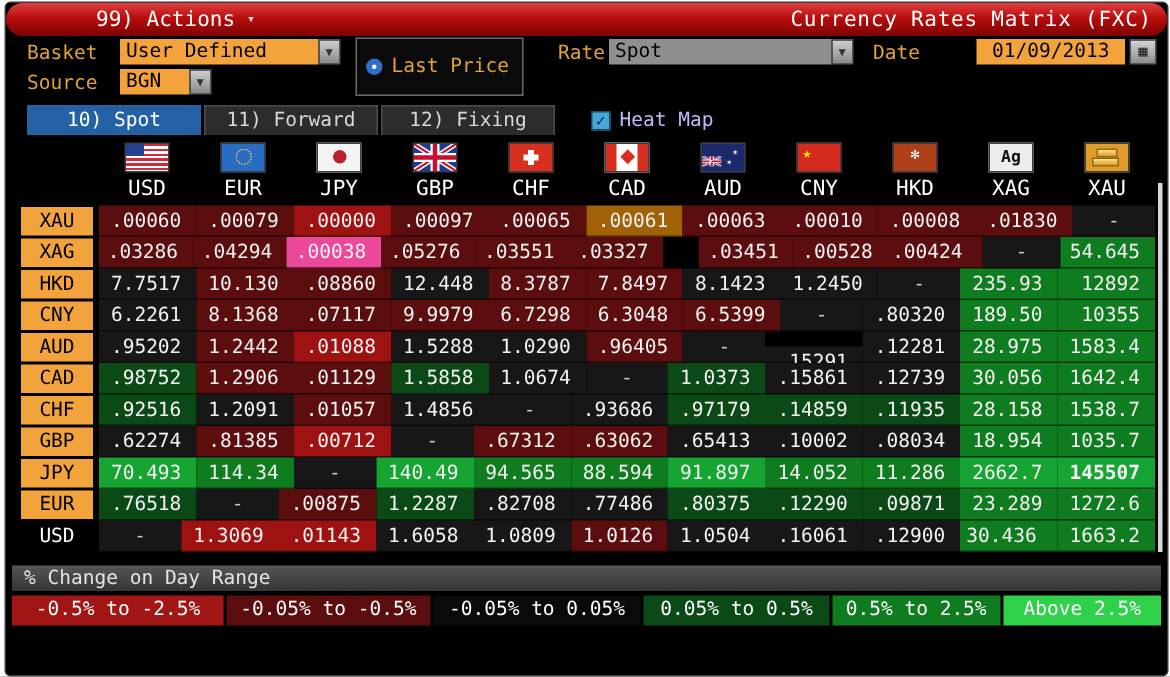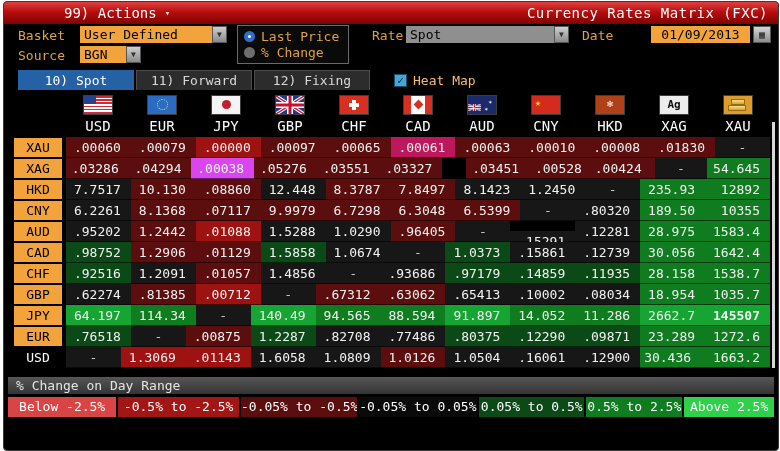--- a/index.html
+++ b/index.html
@@ -1,21 +1,21 @@
 <!DOCTYPE html>
 <html><head>
 <meta charset="utf-8">
 <style>
   html,body{margin:0;padding:0;background:#fff;width:780px;height:451px;
     font-family:"DejaVu Sans Mono","Liberation Mono",monospace;}
   .screen{position:absolute;left:3px;top:1px;width:774px;height:448px;background:#000;
     border:1px solid #3a3a3a;border-radius:4px;overflow:hidden;}
   
   .titlebar{height:22px;background:linear-gradient(180deg,#e04040 0%,#b80d0d 45%,#7d0202 100%);
-    display:flex;align-items:center;color:#fff;font-size:14px;}
+    display:flex;align-items:center;color:#fff;font-size:14px;border-radius:11px;}
   .actions{margin-left:50px;padding:0 10px;display:flex;align-items:center;gap:8px;cursor:pointer;}
   .caret{font-size:9px;color:#ffd9d9;}
   .tb-title{margin-left:auto;padding-right:10px;letter-spacing:.5px;}
   
   .controls{position:relative;height:42px;background:#000;font-size:13px;}
   .olbl{position:absolute;color:#dfa23f;}
   .field{position:absolute;height:17px;background:#f2a33c;color:#000;font-size:13px;
     line-height:17px;padding:0 4px;box-sizing:border-box;display:flex;}
   .ddbtn{position:absolute;width:15px;height:17px;background:linear-gradient(#cfcfcf,#8a8a8a);
     border:1px solid #555;box-sizing:border-box;color:#333;font-size:8px;text-align:center;line-height:15px;cursor:pointer;}
@@ -30,21 +30,21 @@
   .calbtn{position:absolute;width:18px;height:17px;background:linear-gradient(#d5d5d5,#8d8d8d);
     border:1px solid #555;box-sizing:border-box;font-size:10px;text-align:center;line-height:15px;color:#222;cursor:pointer;}
   
   .tabbar{height:24px;display:flex;align-items:flex-end;padding-left:14px;gap:2px;background:#000;}
   .tab{width:116px;height:20px;background:#2c2c2c;border:1px solid #4c4c4c;border-bottom:none;
     color:#d8d8d8;font-size:13px;text-align:center;line-height:20px;cursor:pointer;box-sizing:border-box;}
   .tab.active{background:#2462a5;color:#fff;border-color:#2462a5;}
   .heatwrap{display:flex;align-items:center;gap:6px;margin-left:22px;margin-bottom:2px;cursor:pointer;}
   .chk{width:13px;height:13px;background:#45a7d8;border:1px solid #1b4a66;box-sizing:border-box;
     color:#06263a;font-size:11px;line-height:11px;text-align:center;font-weight:bold;}
-  .heatlbl{color:#fdba74;font-size:13px;}
+  .heatlbl{color:#c4b5fd;font-size:13px;}
   
   .matrix{position:relative;margin:2px 8px 0 10px;}
   .frow,.crow,.mrow{display:flex;}
   .spacer{width:52px;flex:0 0 auto;}
   .fcell,.hcell,.cell{flex:1 1 0;min-width:0;}
   .fcell{display:flex;justify-content:center;align-items:center;height:25px;}
   .hcell{color:#fff;font-size:14px;text-align:center;height:20px;line-height:18px;cursor:pointer;}
   .mrow{height:21px;}
   .rlabel{width:48px;flex:0 0 auto;margin:1px 4px 1px 0;background:#f2a33c;color:#000;
     font-size:13px;text-align:center;line-height:19px;cursor:pointer;}
@@ -110,24 +110,20 @@
     <div class="field" style="left:76px;top:22px;width:46px">
       <span>BGN</span>
     </div>
     <div class="ddbtn" style="left:122px;top:22px">▼</div>
 
     <div class="grpbox" style="left:233px;top:1px;width:112px;height:39px" id="price-box">
         <div class="radio-row">
           <div class="rdot sel"></div>
           <div>Last Price</div>
         </div>
-        <div class="radio-row">
-          <div class="rdot"></div>
-          <div>% Change</div>
-        </div>
       </div>
 
     <span class="olbl" style="left:368px;top:4px">Rate</span>
     <div class="field gray" style="left:402px;top:2px;width:148px">
       <span>Spot</span>
     </div>
     <div class="ddbtn" style="left:550px;top:2px">▼</div>
 
 
     <span class="olbl" style="left:578px;top:4px">Date</span>
@@ -240,32 +236,32 @@
         <div class="hcell">XAU</div>
       </div>
     <div id="matrix-body">
         <div class="mrow">
           <div class="rlabel">XAU</div>
           <div class="cell" style="background: rgb(92, 13, 13);">.00060</div>
           <div class="cell" style="background: rgb(92, 13, 13);">.00079</div>
           <div class="cell" style="background: rgb(158, 18, 18);">.00000</div>
           <div class="cell" style="background: rgb(92, 13, 13);">.00097</div>
           <div class="cell" style="background: rgb(92, 13, 13);">.00065</div>
-          <div class="cell" style="background: #be185d;">.00061</div>
+          <div class="cell" style="background: #a16207;">.00061</div>
           <div class="cell" style="background: rgb(92, 13, 13);">.00063</div>
           <div class="cell" style="background: rgb(92, 13, 13);">.00010</div>
           <div class="cell" style="background: rgb(92, 13, 13);">.00008</div>
           <div class="cell" style="background: rgb(92, 13, 13);">.01830</div>
           <div class="cell dash" style="background: rgb(23, 23, 23);">-</div>
         </div>
         <div class="mrow">
           <div class="rlabel">XAG</div>
           <div class="cell" style="background: rgb(92, 13, 13);">.03286</div>
           <div class="cell" style="background: rgb(92, 13, 13);">.04294</div>
-          <div class="cell" style="background: #d946ef;">.00038</div>
+          <div class="cell" style="background: #ec4899;">.00038</div>
           <div class="cell" style="background: rgb(92, 13, 13);">.05276</div>
           <div class="cell" style="background: rgb(92, 13, 13);">.03551</div>
           <div class="cell" style="background: rgb(92, 13, 13);">.03327</div>
           <div class="cell" style="background: rgb(92, 13, 13); margin-left: 24px;">.03451</div>
           <div class="cell" style="background: rgb(92, 13, 13);">.00528</div>
           <div class="cell" style="background: rgb(92, 13, 13); text-align: center;">.00424</div>
           <div class="cell dash" style="background: rgb(23, 23, 23);">-</div>
           <div class="cell" style="background: rgb(15, 125, 31);">54.645</div>
         </div>
         <div class="mrow">
@@ -347,21 +343,21 @@
           <div class="cell" style="background: rgb(92, 13, 13);">.67312</div>
           <div class="cell" style="background: rgb(92, 13, 13);">.63062</div>
           <div class="cell" style="background: rgb(23, 23, 23);">.65413</div>
           <div class="cell" style="background: rgb(23, 23, 23);">.10002</div>
           <div class="cell" style="background: rgb(23, 23, 23);">.08034</div>
           <div class="cell" style="background: rgb(15, 125, 31);">18.954</div>
           <div class="cell" style="background: rgb(15, 125, 31);">1035.7</div>
         </div>
         <div class="mrow">
           <div class="rlabel">JPY</div>
-          <div class="cell" style="background: rgb(22, 165, 51);">64.197</div>
+          <div class="cell" style="background: rgb(22, 165, 51);">70.493</div>
           <div class="cell" style="background: rgb(15, 125, 31);">114.34</div>
           <div class="cell dash" style="background: rgb(23, 23, 23);">-</div>
           <div class="cell" style="background: rgb(22, 165, 51);">140.49</div>
           <div class="cell" style="background: rgb(15, 125, 31);">94.565</div>
           <div class="cell" style="background: rgb(15, 125, 31);">88.594</div>
           <div class="cell" style="background: rgb(22, 165, 51);">91.897</div>
           <div class="cell" style="background: rgb(15, 125, 31);">14.052</div>
           <div class="cell" style="background: rgb(15, 125, 31);">11.286</div>
           <div class="cell" style="background: rgb(22, 165, 51);">2662.7</div>
           <div class="cell" style="background: rgb(22, 165, 51); font-weight: bold;">145507</div>
@@ -394,21 +390,20 @@
           <div class="cell" style="background: rgb(15, 125, 31); text-align: center;">30.436</div>
           <div class="cell" style="background: rgb(15, 125, 31);">1663.2</div>
         </div>
       </div>
     <div class="vscroll"></div>
   </div>
 
   <div class="legend-gap"></div>
   <div class="legend-title">% Change on Day Range</div>
   <div class="legend-row" id="legend-row">
-      <div class="lseg" style="background: rgb(217, 69, 69); flex-grow: 105; flex-basis: 0px;">Below -2.5%</div>
       <div class="lseg" style="background: rgb(163, 22, 22); flex-grow: 117; flex-basis: 0px;">-0.5% to -2.5%</div>
       <div class="lseg" style="background: rgb(92, 13, 13); flex-grow: 112; flex-basis: 0px;">-0.05% to -0.5%</div>
       <div class="lseg" style="background: rgb(10, 10, 10); flex-grow: 115; flex-basis: 0px;">-0.05% to 0.05%</div>
       <div class="lseg" style="background: rgb(11, 74, 22); flex-grow: 102; flex-basis: 0px;">0.05% to 0.5%</div>
       <div class="lseg" style="background: rgb(15, 125, 31); flex-grow: 93; flex-basis: 0px;">0.5% to 2.5%</div>
       <div class="lseg" style="background: rgb(47, 208, 74); flex-grow: 87; flex-basis: 0px;">Above 2.5%</div>
     </div>
 
 </div>
 

